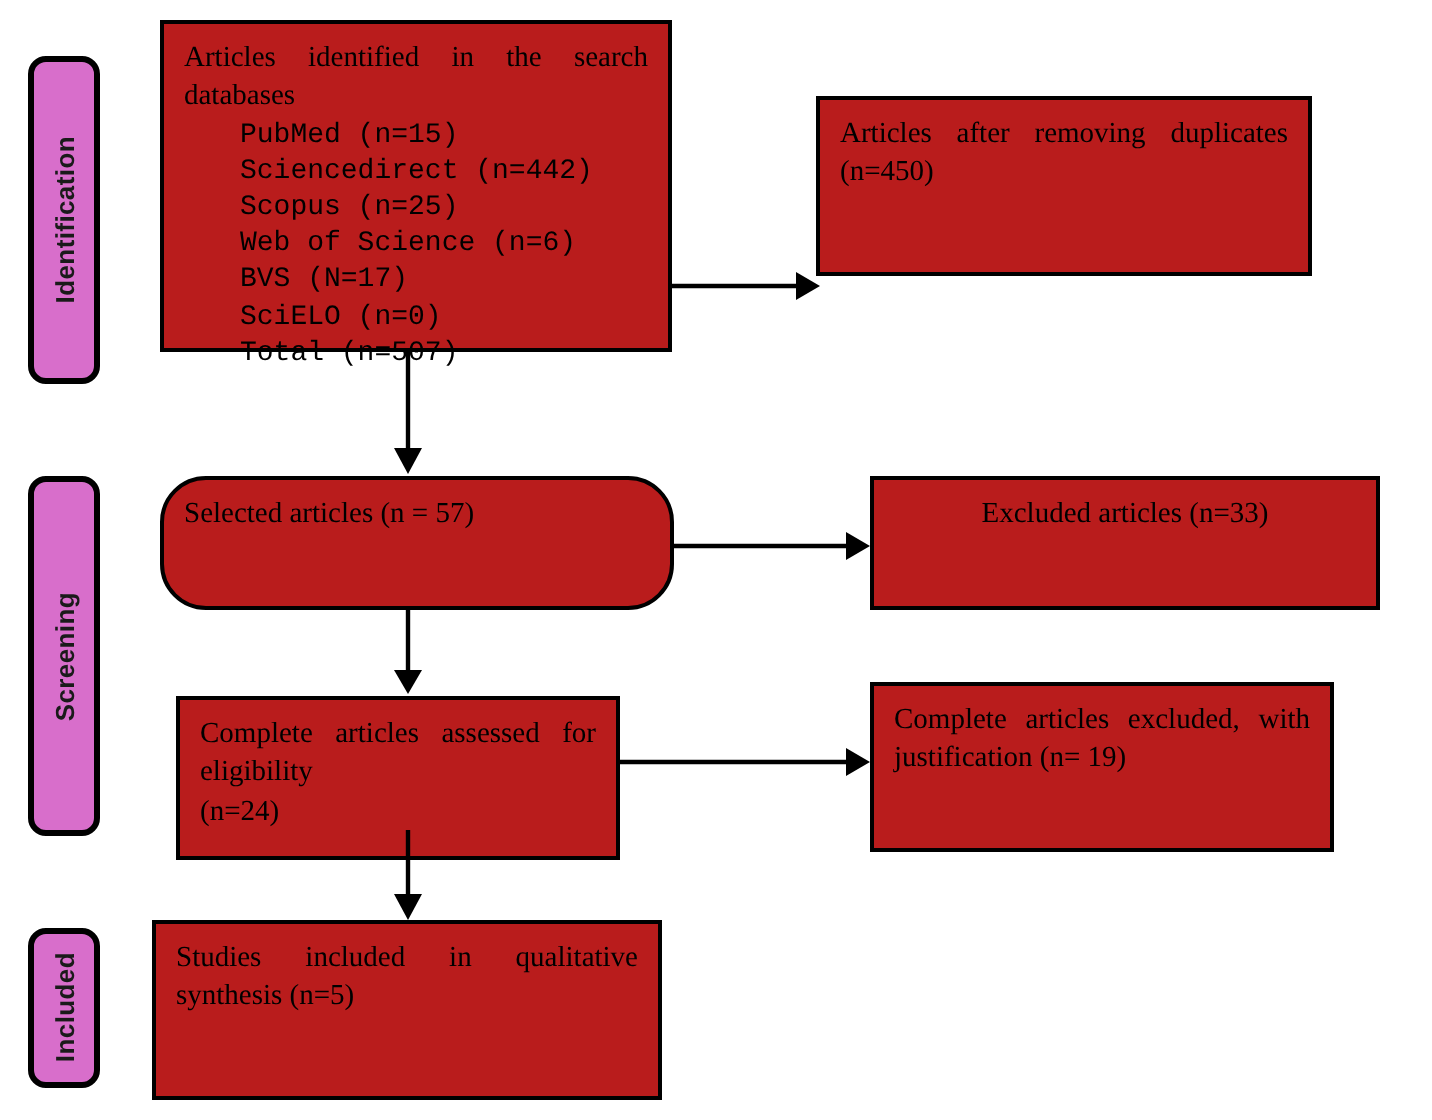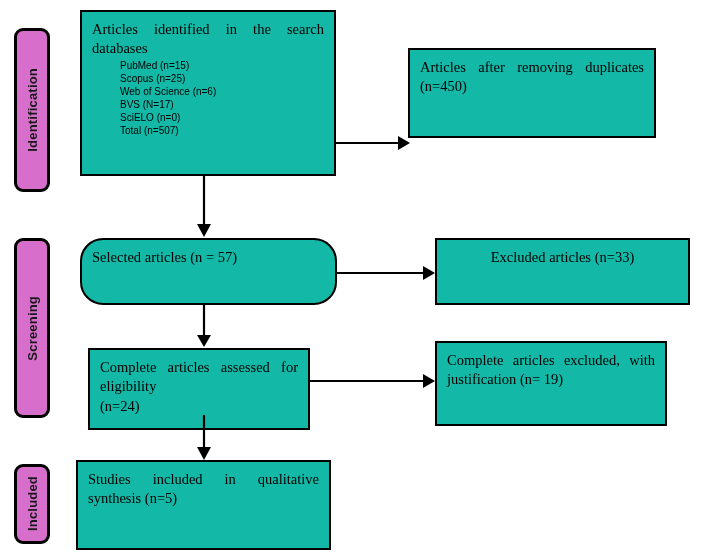--- a/index.html
+++ b/index.html
@@ -39,42 +39,42 @@
     letter-spacing: 0.2px;
     color: #1a1a1a;
     white-space: nowrap;
   }
 
   
   .flow-box {
     position: absolute;
     box-sizing: border-box;
     border: 2px solid #000000;
-    background: #14b8a6;
+    background: #b91c1c;
     padding: 8px 10px 6px 10px;
   }
   .flow-box .box-text {
     font-family: "Liberation Serif", "DejaVu Serif", serif;
     font-size: 14.5px;
     line-height: 1.33;
     color: #000000;
     margin: 0;
     white-space: pre-wrap;
   }
   .justify .box-text { text-align: justify; text-align-last: left; }
   .center .box-text  { text-align: center; }
 
   .sub-list {
     margin: 0;
     padding: 0 0 0 28px;
     list-style: none;
   }
   .sub-list li {
-    font-family: Liberation Sans, sans-serif;
-    font-size: 10px;
+    font-family: Liberation Mono, monospace;
+    font-size: 14px;
     line-height: 1.3;
     white-space: nowrap;
   }
 
   
   .connector {
     position: absolute;
     overflow: visible;
   }
   .connector line { stroke: #000000; stroke-width: 2.2; }
@@ -94,20 +94,21 @@
   </div>
 
   <div class="stage-label" style="left:14px; top:464px; width:36px; height:80px; background:#d86ecb;">
     <span class="stage-text">Included</span>
   </div>
 
   <div class="flow-box justify" style="left:80px; top:10px; width:256px; height:166px;">
     <p class="box-text">Articles identified in the search databases</p>
     <ul class="sub-list">
       <li>PubMed (n=15)</li>
+      <li>Sciencedirect (n=442)</li>
       <li>Scopus (n=25)</li>
       <li>Web of Science (n=6)</li>
       <li>BVS (N=17)</li>
       <li>SciELO (n=0)</li>
       <li>Total (n=507)</li>
     </ul>
   </div>
 
   <div class="flow-box justify" style="left:408px; top:48px; width:248px; height:90px;">
     <p class="box-text">Articles after removing duplicates (n=450)</p>

